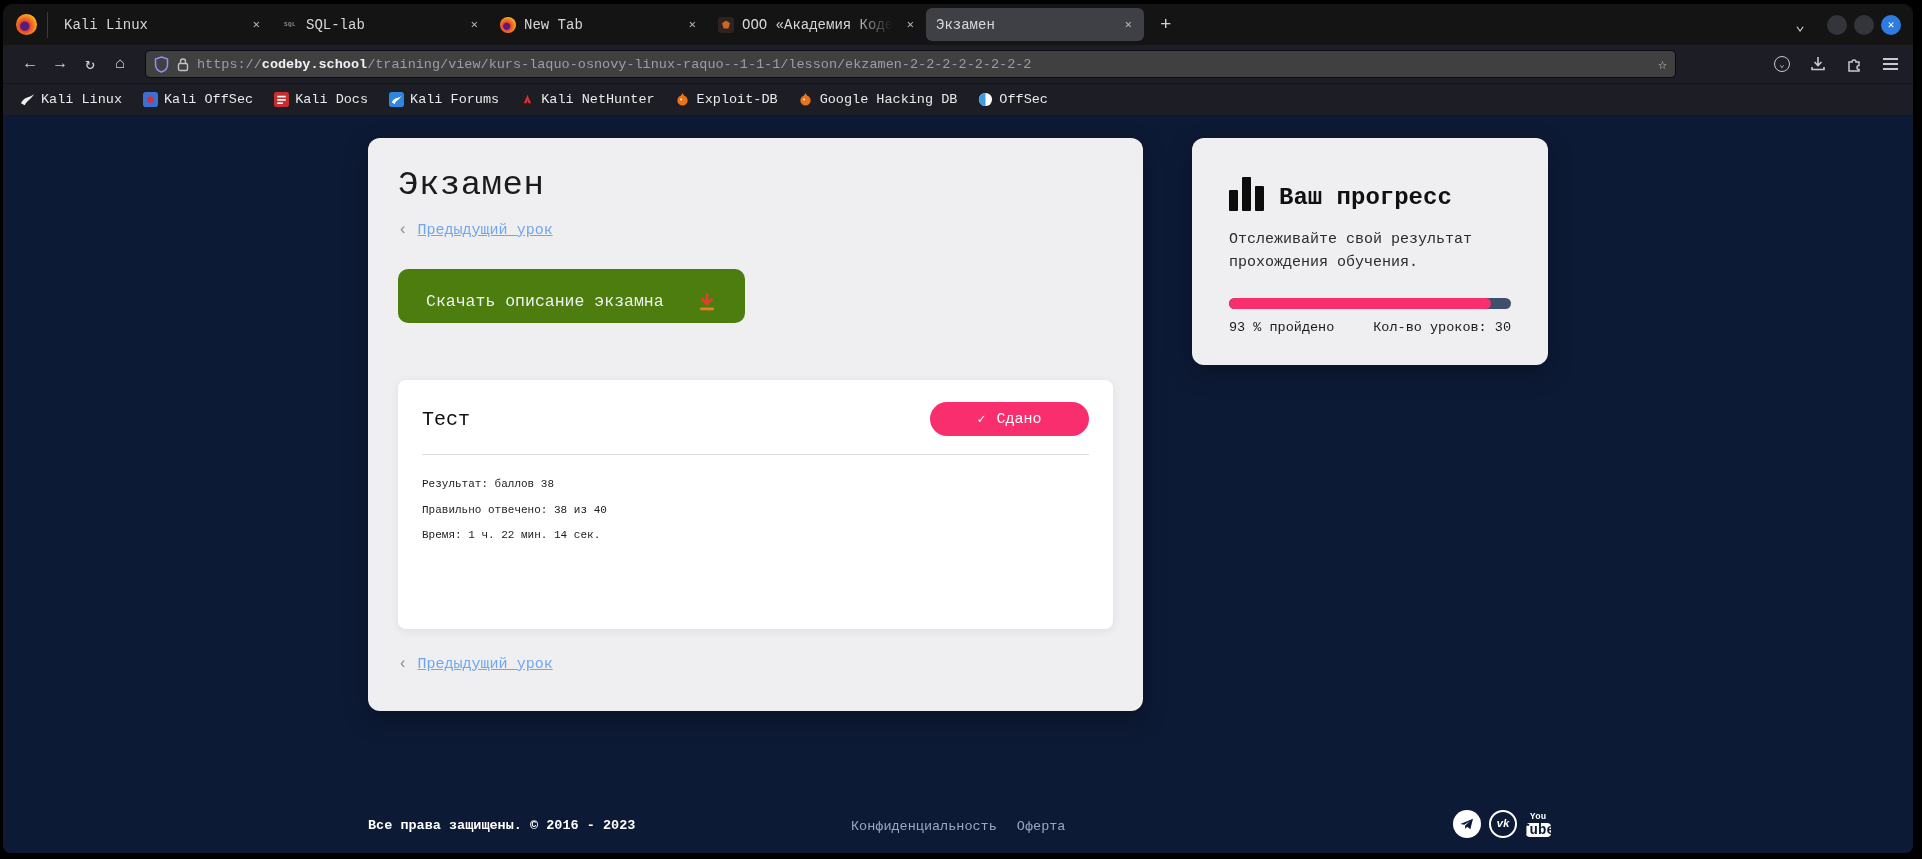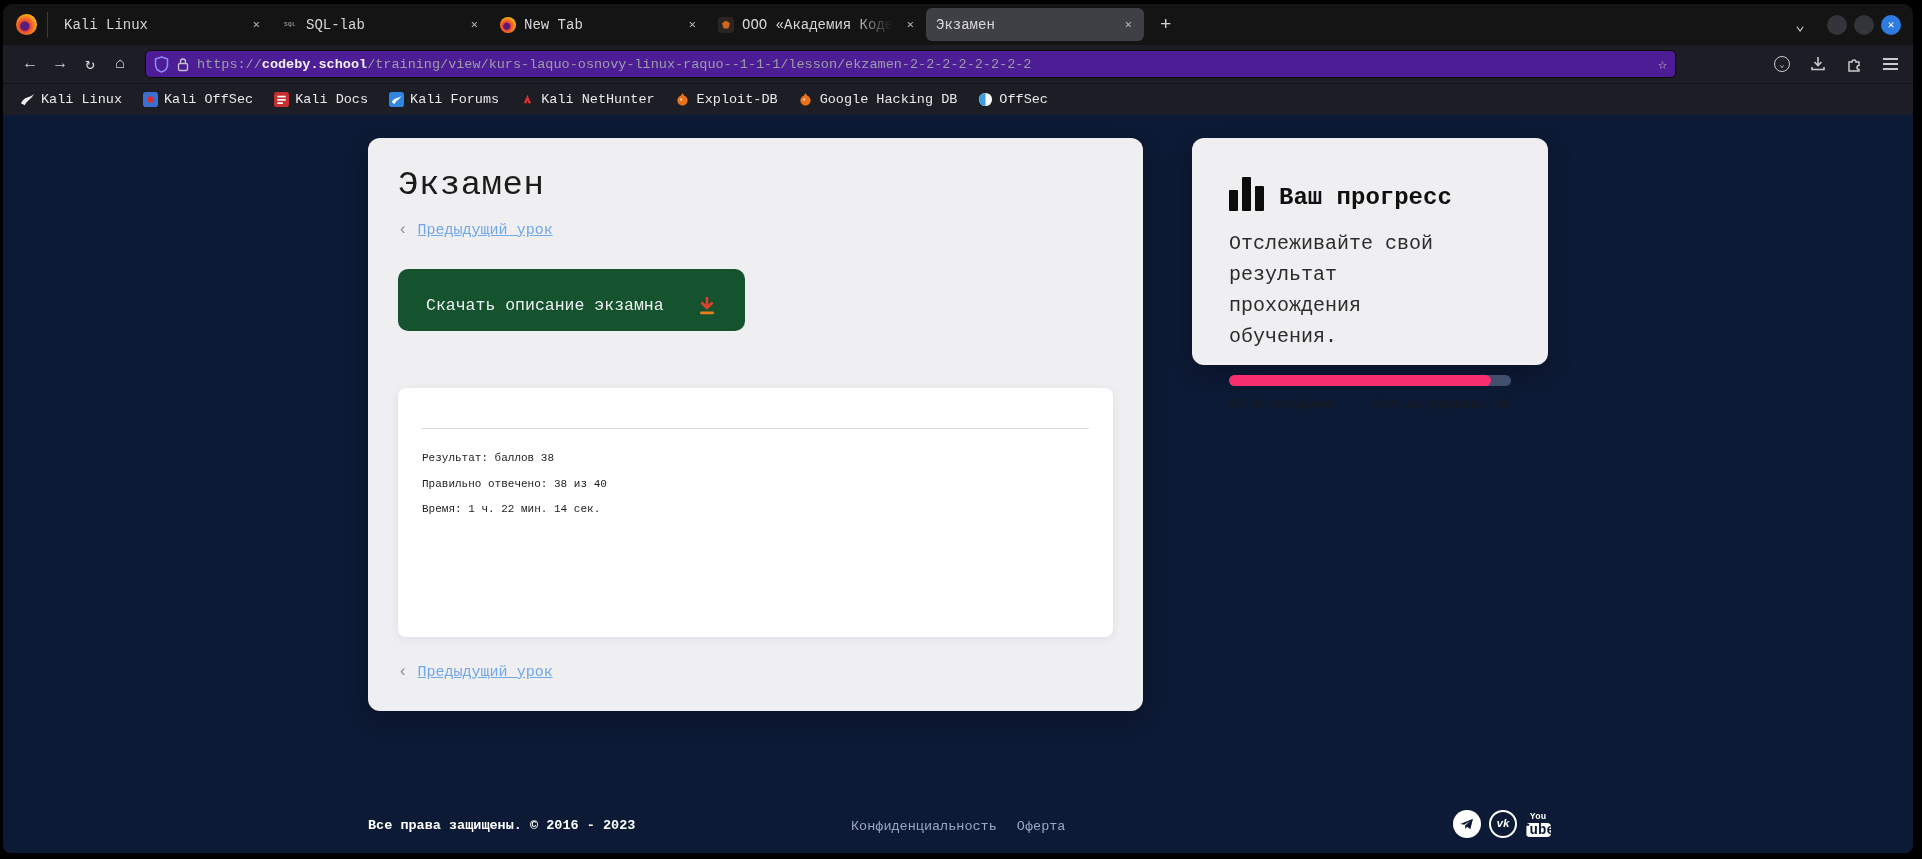--- a/index.html
+++ b/index.html
@@ -33,21 +33,21 @@
   .alltabs-chevron { color:#cfd1d5; font-size:16px; }
   .winbtns { display:flex; gap:7px; align-items:center; }
   .winbtn { width:20px; height:20px; border-radius:50%; background:#34353b; }
   .winbtn.close { background:#2e7ce0; color:#fff; font-size:11px; font-weight:bold;
                   display:flex; align-items:center; justify-content:center; }
 
   
   .toolbar { height:38px; background:#1d1e25; display:flex; align-items:center; padding:0 12px; }
   .navbtn { width:30px; height:28px; display:flex; align-items:center; justify-content:center;
             color:#cfd1d5; font-size:16px; border-radius:4px; }
-  .urlbar { flex:1; height:28px; margin:0 95px 0 10px; background:#4c1d95; border:1px solid #0b0b0f;
+  .urlbar { flex:1; height:28px; margin:0 95px 0 10px; background:#404040; border:1px solid #0b0b0f;
             border-radius:5px; display:flex; align-items:center; padding:0 8px; gap:8px; }
   .url-text { flex:1; font-size:13.5px; color:#9b9ea6; white-space:nowrap; overflow:hidden; }
   .url-text b { color:#f1f1f3; font-weight:bold; }
   .star { color:#c9cacd; font-size:15px; }
   .tb-icons { display:flex; align-items:center; gap:14px; }
   .tbico { width:22px; height:22px; display:flex; align-items:center; justify-content:center; color:#c9cacd; }
   .pocket { width:16px; height:16px; border:1.5px solid #c9cacd; border-radius:50%;
             display:flex; align-items:center; justify-content:center; font-size:9px; color:#c9cacd; }
   .hamburger { display:flex; flex-direction:column; gap:3.5px; }
   .hamburger i { width:15px; height:1.6px; background:#c9cacd; }
@@ -59,42 +59,42 @@
   .bmico { width:16px; height:16px; display:flex; align-items:center; justify-content:center; }
 
   
   .content { position:relative; height:738px; background:#0d1a35; }
   .card { background:#efeff2; border-radius:12px; box-shadow:0 8px 24px rgba(0,0,0,.25); }
   .main-card { position:absolute; left:365px; top:23px; width:775px; height:573px; padding:28px 30px 0; }
   .page-title { font-size:34px; font-weight:400; color:#1b1b1b; letter-spacing:.5px; }
   .prev-row { margin-top:17px; display:flex; align-items:center; gap:10px; font-size:15px; }
   .prev-chev { color:#8a8f98; font-size:16px; }
   .prev-link { color:#70a7e9; text-decoration:underline; }
-  .dl-btn { margin-top:30px; width:347px; height:62px; background:#14532d; border-radius:10px;
+  .dl-btn { margin-top:30px; width:347px; height:54px; background:#4d7c0f; border-radius:10px;
             display:flex; align-items:center; padding:11px 26px 0 28px; }
   .dl-label { flex:1; color:#eef1f4; font-size:16.5px; }
   .test-card { margin-top:57px; width:715px; height:249px; background:#fff; border-radius:8px;
                box-shadow:0 2px 10px rgba(20,20,40,.07); padding:22px 24px 0; }
   .test-head { display:flex; align-items:center; justify-content:space-between; }
   .test-title { font-size:20px; color:#0f0f0f; }
   .badge { width:159px; height:34px; background:#f82e6e; border-radius:17px; color:#fff;
            display:flex; align-items:center; justify-content:center; gap:11px; font-size:15px; }
   .badge-check { font-size:13px; font-weight:bold; }
   .test-divider { margin-top:18px; border-bottom:1px solid #dcdce0; }
   .results { margin-top:23px; }
   .results p { font-size:11px; color:#1c1c1c; margin-bottom:13.5px; }
 
   
   .progress-card { position:absolute; left:1189px; top:23px; width:356px; height:227px; padding:37px 37px 0; }
   .prog-head { display:flex; align-items:flex-end; gap:15px; }
   .bars { display:flex; align-items:flex-end; gap:4px; height:36px; }
   .bars i { width:9px; background:#0c0c0c; border-radius:1px; }
   .bars i:nth-child(1){ height:21px; } .bars i:nth-child(2){ height:34px; } .bars i:nth-child(3){ height:25px; }
   .prog-title { font-size:24px; font-weight:600; color:#101010; }
-  .prog-desc { margin-top:17px; width:252px; font-size:20px; line-height:1.55; color:#2c2c2c; }
+  .prog-desc { margin-top:17px; width:252px; font-size:15px; line-height:1.55; color:#2c2c2c; }
   .prog-bar { margin-top:23px; width:282px; height:11px; background:#404f6e; border-radius:6px; overflow:hidden; }
   .prog-fill { height:100%; background:#f82e6e; border-radius:6px; }
   .prog-labels { margin-top:11px; width:282px; display:flex; justify-content:space-between;
                  font-size:13.5px; color:#1a1a1a; }
 
   
   .footer { position:absolute; left:0; top:695px; width:100%; height:34px; }
   .copyright { position:absolute; left:365px; top:8px; font-size:13.5px; font-weight:bold; color:#fff; }
   .foot-links { position:absolute; left:848px; top:9px; display:flex; gap:20px; }
   .foot-links span { font-size:13.5px; color:#9aa6c5; }
@@ -285,20 +285,27 @@
 
       <div class="dl-btn">
         <span class="dl-label">Скачать описание экзамна</span>
         <svg width="24" height="24" viewBox="0 0 24 24">
           <path d="M12 3 V13 M6.5 8.5 L12 14 L17.5 8.5" fill="none" stroke="#e2402c" stroke-width="2.6"></path>
           <rect x="5" y="17.5" width="14" height="2.8" rx="1.2" fill="#ef7d1c"></rect>
         </svg>
       </div>
 
       <div class="test-card">
+        <div class="test-head">
+          <span class="test-title">Тест</span>
+          <span class="badge">
+            <span class="badge-check">✓</span>
+            <span>Сдано</span>
+          </span>
+        </div>
         <div class="test-divider"></div>
         <div class="results">
           <p>Результат: баллов 38</p>
           <p>Правильно отвечено: 38 из 40</p>
           <p>Время: 1 ч. 22 мин. 14 сек.</p>
         </div>
       </div>
 
       <div class="prev-row" style="margin-top:26px;">
         <span class="prev-chev">‹</span>

